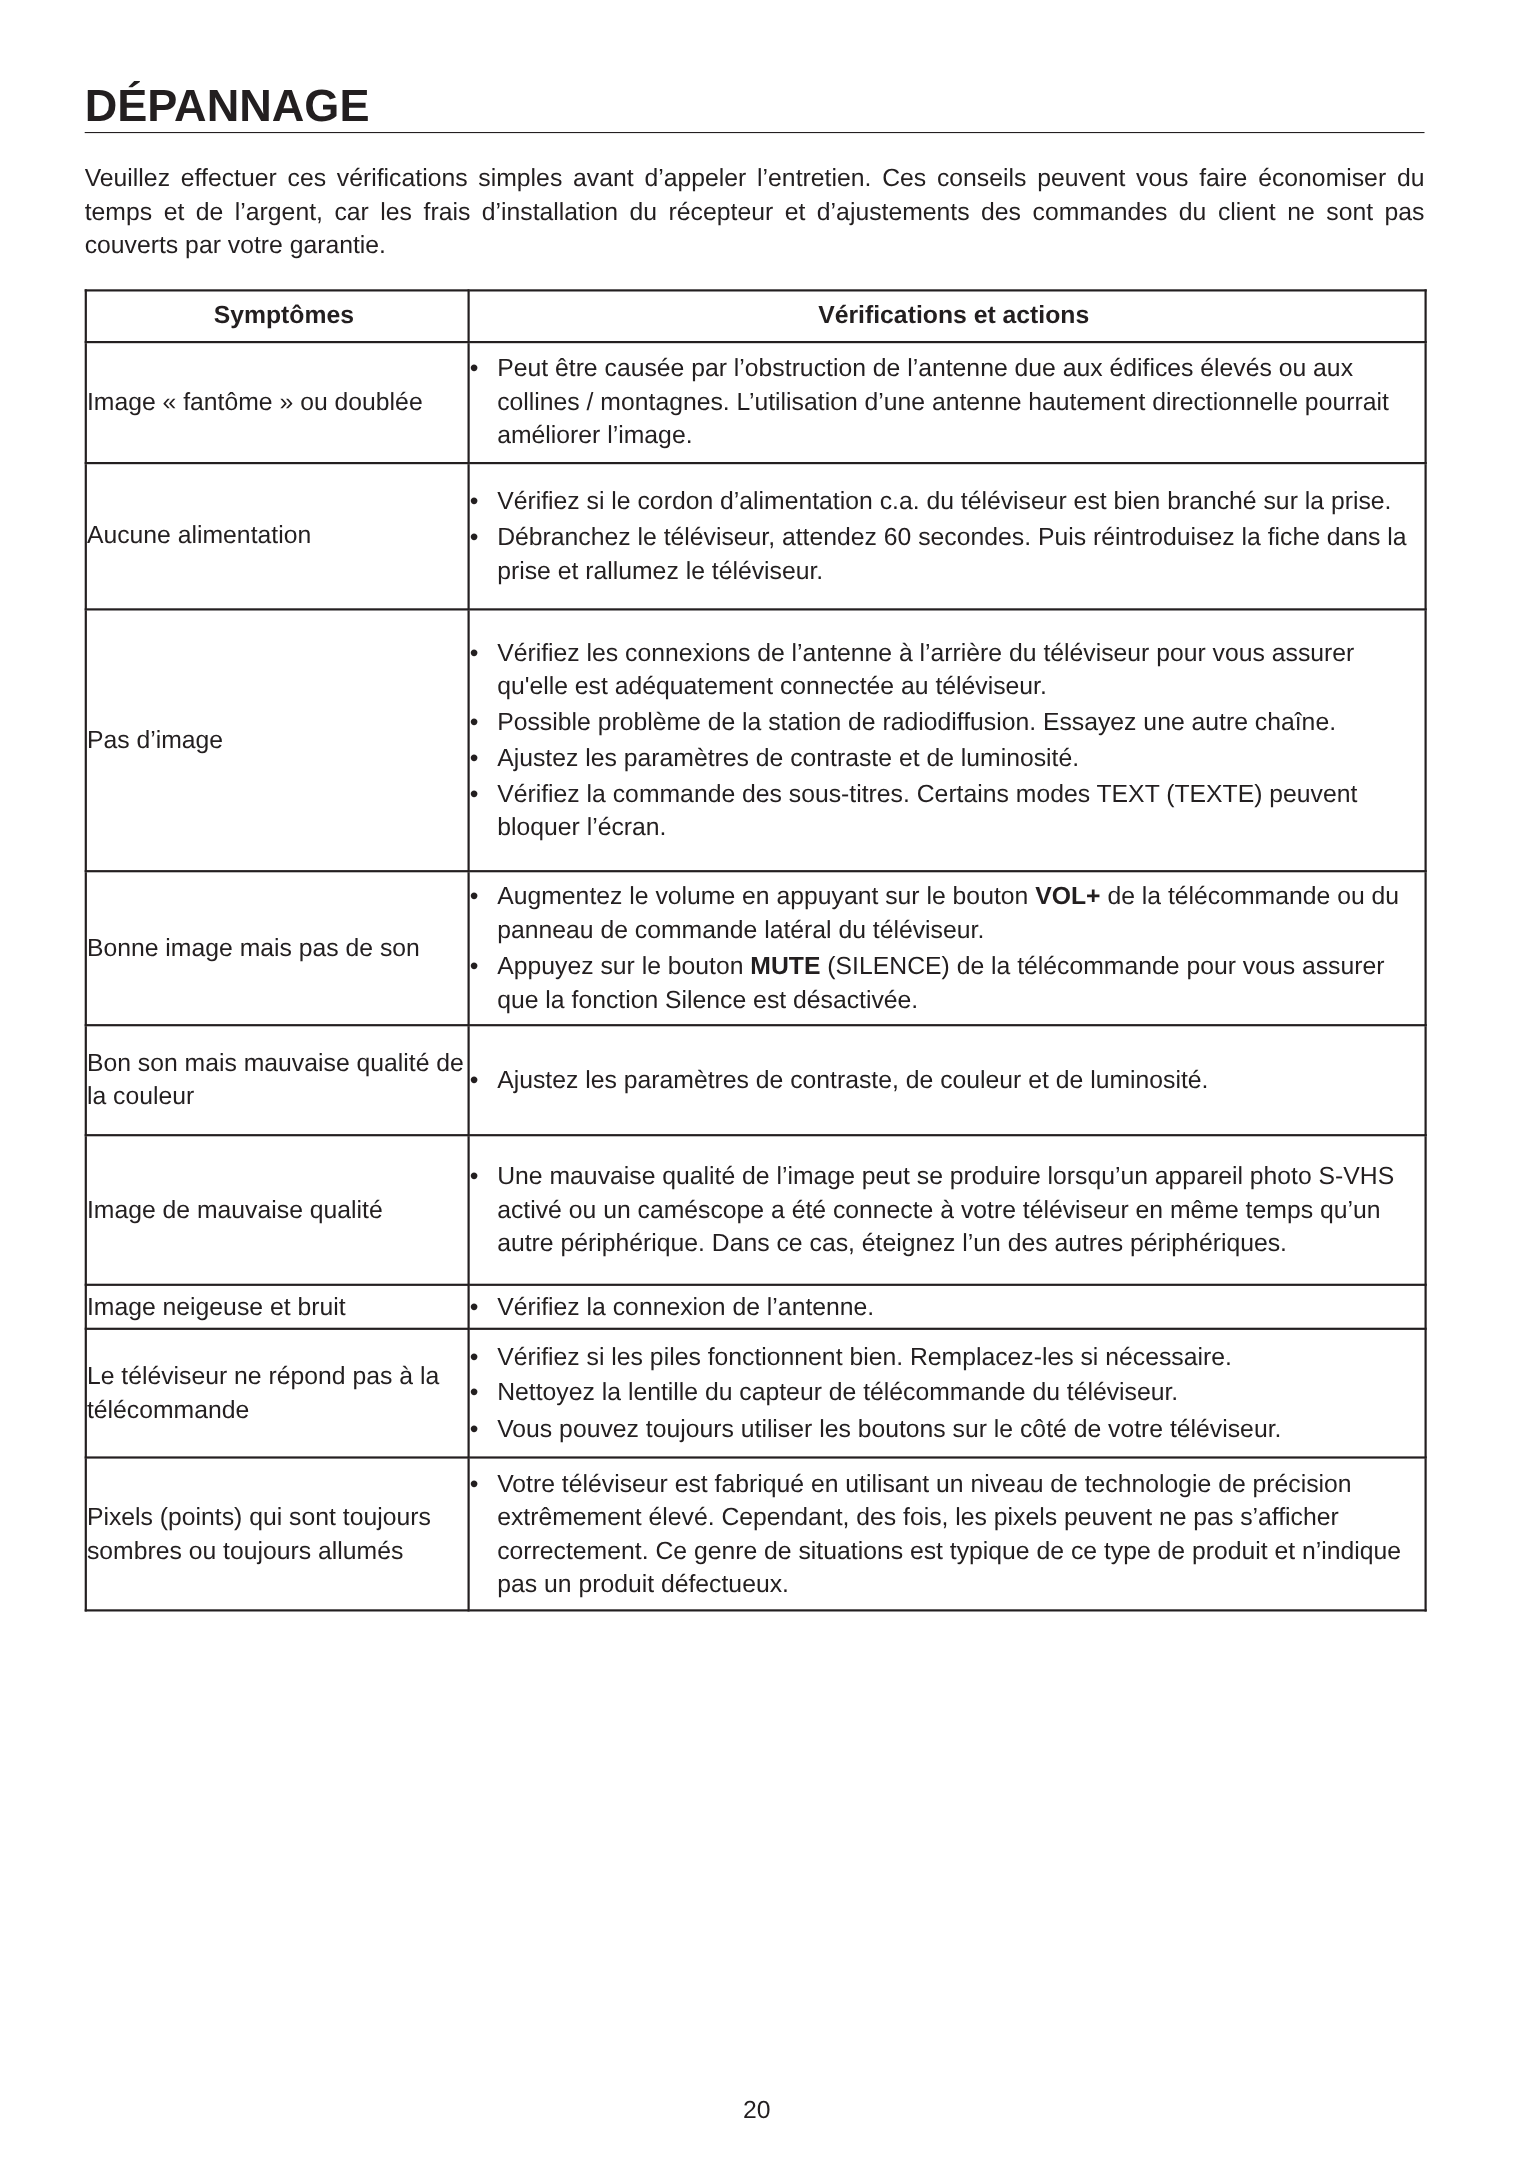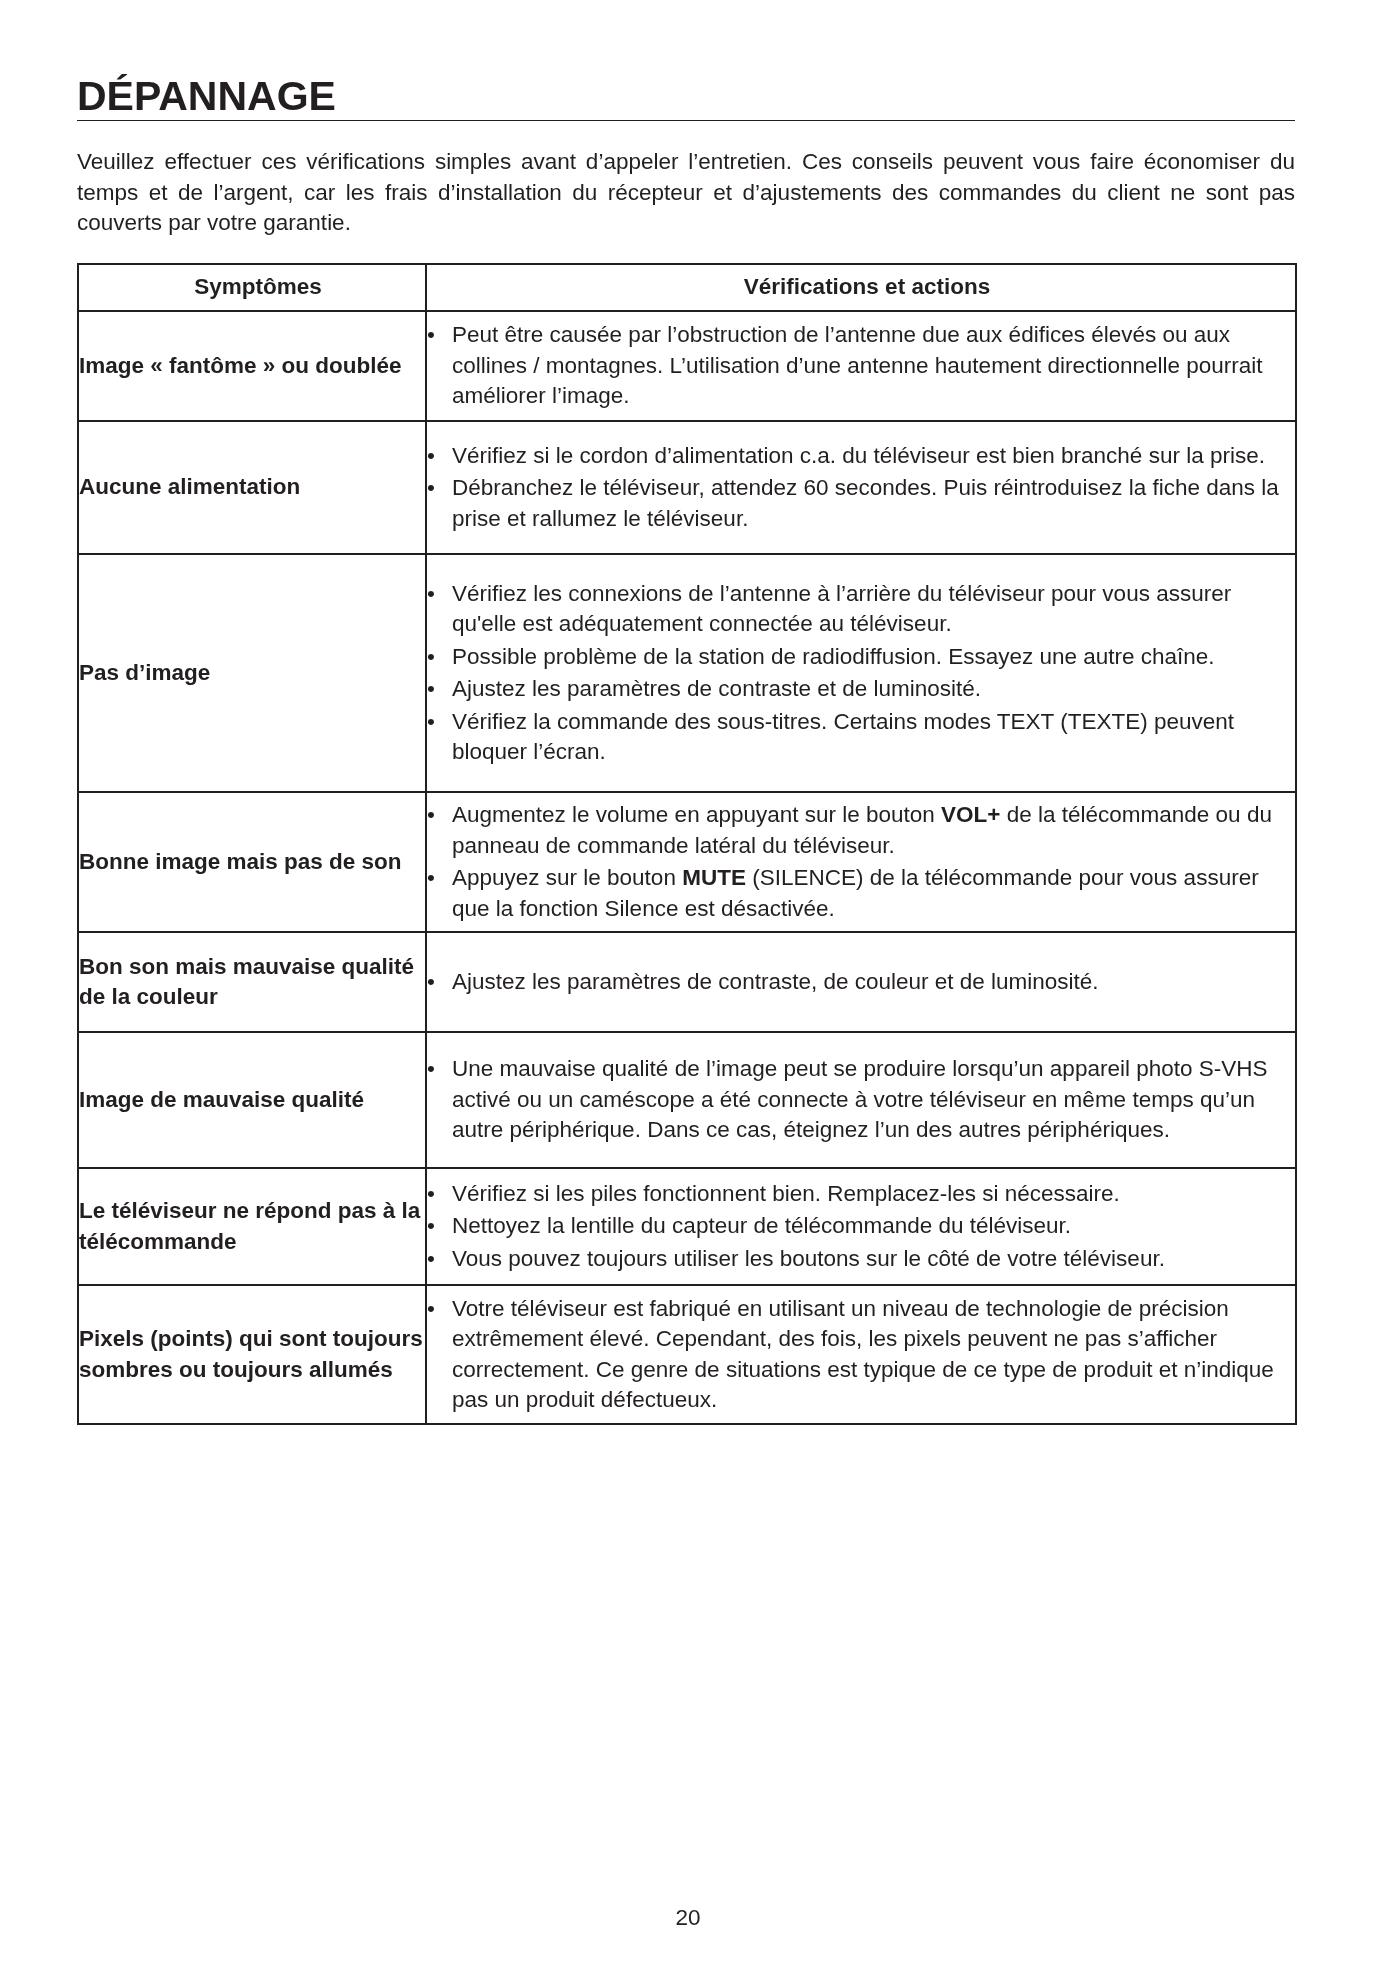--- a/index.html
+++ b/index.html
@@ -5,21 +5,21 @@
   html, body { margin: 0; padding: 0; background: #ffffff; }
   body { width: 1400px; height: 1981px; position: relative; font-family: "Liberation Sans", sans-serif; color: #231f20; }
   .title { position: absolute; left: 77px; top: 78px; font-size: 41px; font-weight: bold; letter-spacing: 0px; line-height: 36px; margin: 0; }
   .rule { position: absolute; left: 77px; top: 120px; width: 1218px; height: 0; border-top: 1.5px solid #231f20; }
   .intro { position: absolute; left: 77px; top: 147px; width: 1218px; font-size: 22.5px; line-height: 30.5px; text-align: justify; text-align-last: left; margin: 0; }
   table.ts { position: absolute; left: 77px; top: 263px; width: 1218px; border-collapse: collapse; table-layout: fixed; font-size: 22.5px; line-height: 30.5px; }
   table.ts th, table.ts td { border: 2px solid #231f20; padding: 0; vertical-align: middle; }
   table.ts th { font-weight: bold; text-align: center; height: 45px; padding-left: 12px; }
   col.c1 { width: 348px; }
   col.c2 { width: 870px; }
-  td.sym { padding-left: 4px; padding-right: 2px; font-weight: bold; }
+  td.sym { padding-left: 4px; padding-right: 2px; }
   td.act { padding-left: 10px; padding-right: 6px; }
   ul.bl { list-style: none; margin: 0; padding: 0; }
   ul.bl li { position: relative; padding-left: 25px; margin: 0 0 2px 0; }
   ul.bl li:last-child { margin-bottom: 0; }
   ul.bl li .dot { position: absolute; left: 0; top: 0; }
   b.kw { font-weight: bold; }
   .pagenum { position: absolute; left: 0; width: 1376px; top: 1905px; text-align: center; font-size: 22.5px; }
 </style>
 </head>
 <body>
@@ -86,20 +86,28 @@
         </td>
       </tr>
       <tr style="height: 136px;">
         <td class="sym">Image de mauvaise qualité</td>
         <td class="act">
           <ul class="bl">
             <li><span class="dot">•</span><span>Une mauvaise qualité de l’image peut se produire lorsqu’un appareil photo S-VHS activé ou un caméscope a été connecte à votre téléviseur en même temps qu’un autre périphérique. Dans ce cas, éteignez l’un des autres périphériques.</span></li>
           </ul>
         </td>
       </tr>
+      <tr style="height: 40px;">
+        <td class="sym">Image neigeuse et bruit</td>
+        <td class="act">
+          <ul class="bl">
+            <li><span class="dot">•</span><span>Vérifiez la connexion de l’antenne.</span></li>
+          </ul>
+        </td>
+      </tr>
       <tr style="height: 117px;">
         <td class="sym">Le téléviseur ne répond pas à la télécommande</td>
         <td class="act">
           <ul class="bl">
             <li><span class="dot">•</span><span>Vérifiez si les piles fonctionnent bien. Remplacez-les si nécessaire.</span></li>
             <li><span class="dot">•</span><span>Nettoyez la lentille du capteur de télécommande du téléviseur.</span></li>
             <li><span class="dot">•</span><span>Vous pouvez toujours utiliser les boutons sur le côté de votre téléviseur.</span></li>
           </ul>
         </td>
       </tr>

